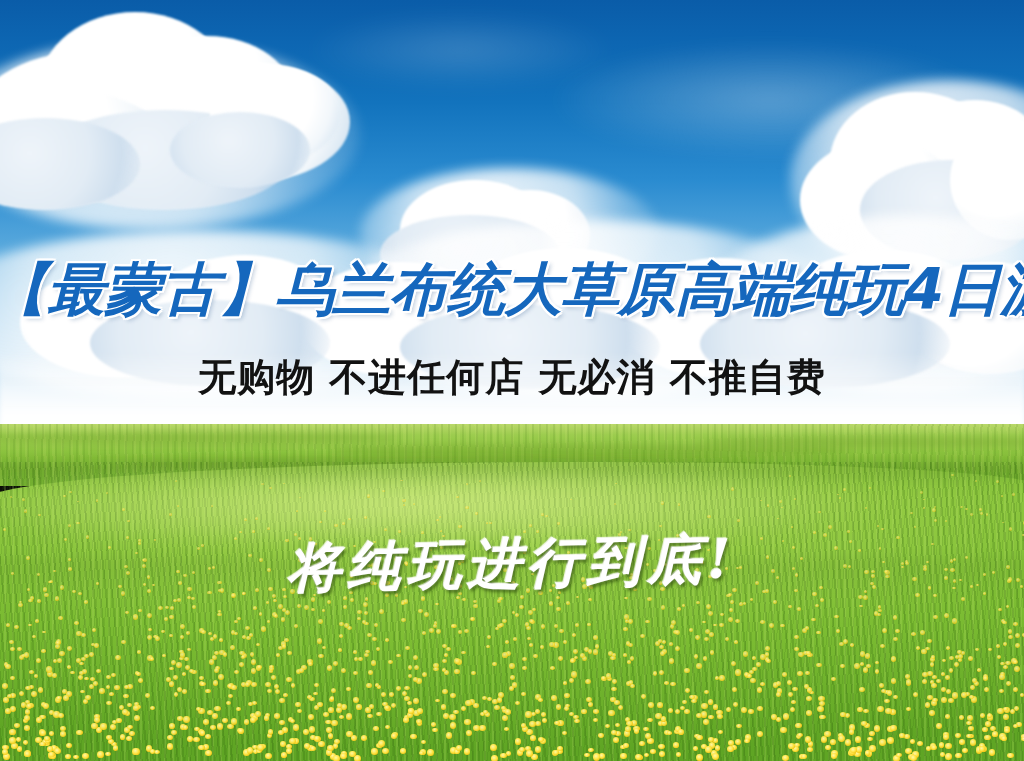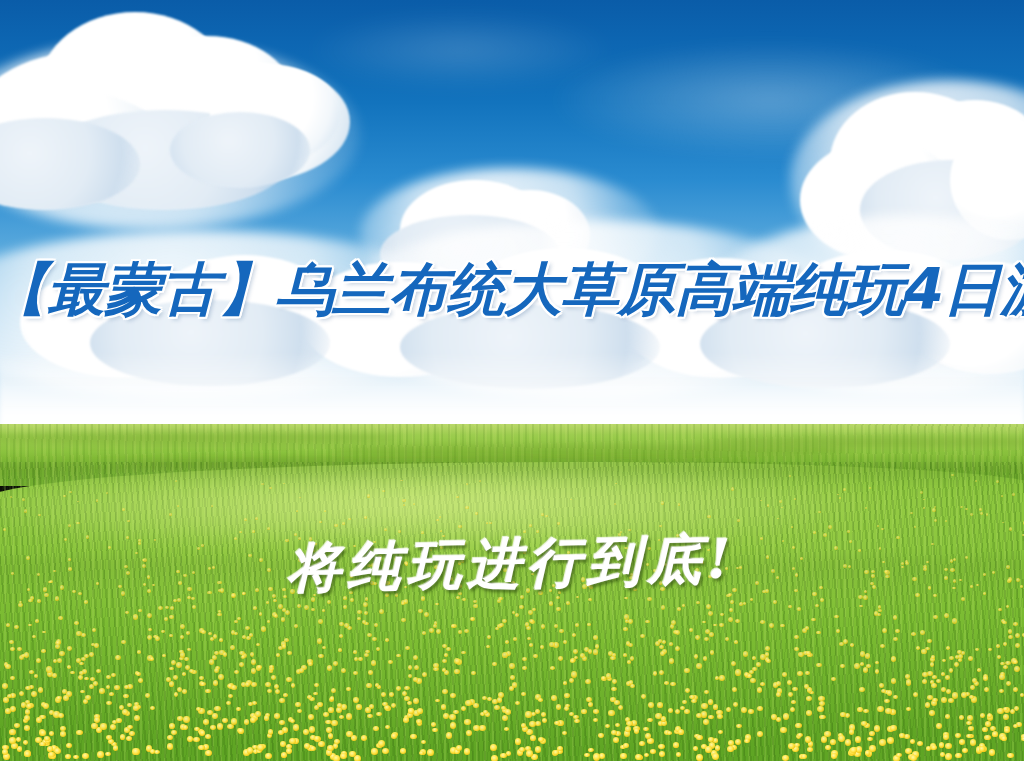--- a/index.html
+++ b/index.html
@@ -1764,15 +1764,16 @@
       <div class="fl" style="left: 149.7px; top: 281.7px; width: 5.5px; height: 4.5px; opacity: 0.91;"></div>
       <div class="fl" style="left: 1015px; top: 209px; width: 4.8px; height: 5.3px; opacity: 0.77;"></div>
       <div class="fl" style="left: 985.2px; top: 297.1px; width: 5.6px; height: 5.6px; opacity: 0.94;"></div>
       <div class="fl" style="left: 518.7px; top: 322.8px; width: 6.7px; height: 5.7px; opacity: 0.98;"></div>
       <div class="fl" style="left: 142.1px; top: 134.5px; width: 3px; height: 2.8px; opacity: 0.62;"></div>
       <div class="fl" style="left: 263.6px; top: 290.5px; width: 5.6px; height: 6.3px; opacity: 0.92;"></div>
     </div>
 
   <div class="title">【最蒙古】乌兰布统大草原高端纯玩4日游</div>
 
+  <div class="subtitle">无购物 不进任何店 无必消 不推自费</div>
 
   <div class="brush">将纯玩进行到底!</div>
 </div>
 
 </body></html>

